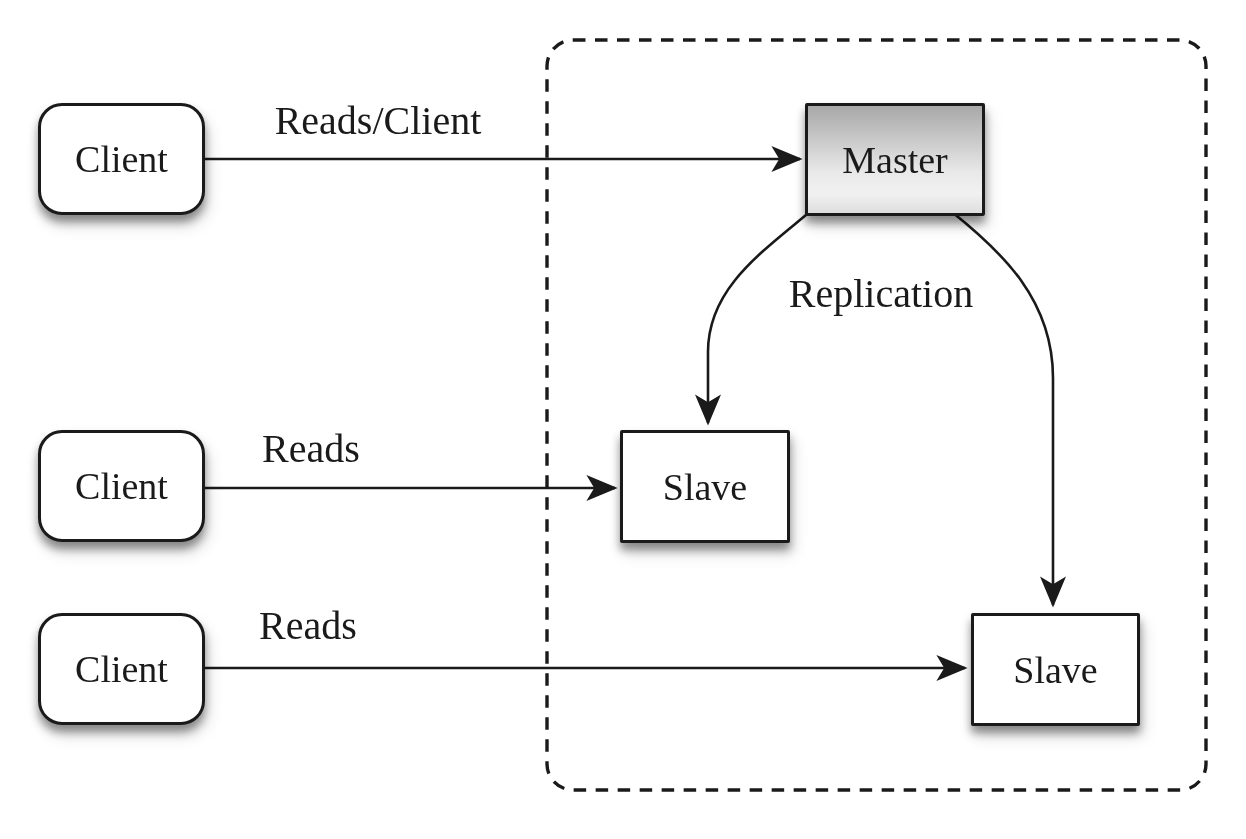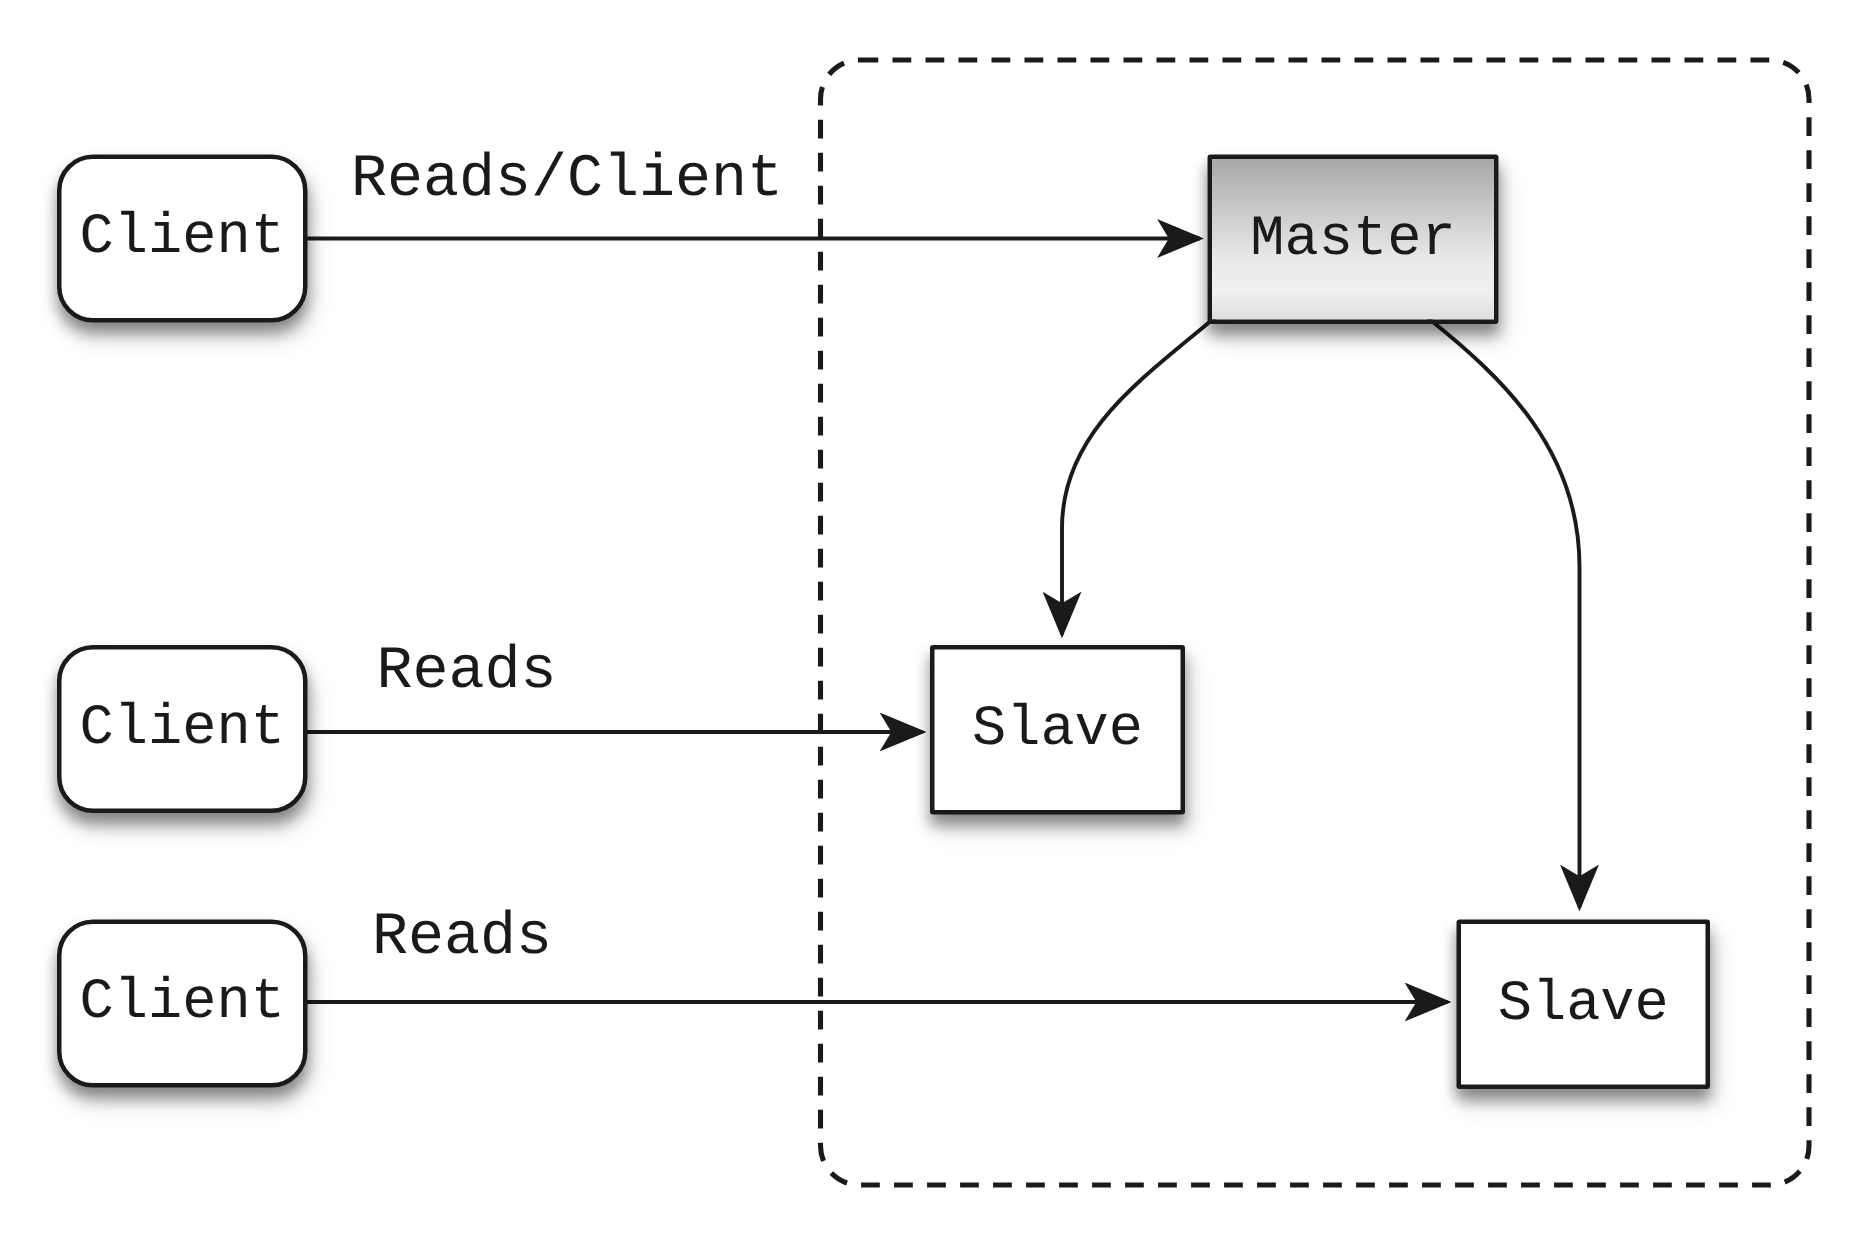--- a/index.html
+++ b/index.html
@@ -10,21 +10,21 @@
     --node-border:#1a1a1a;
     --master-top:#a8a8a8;
     --master-mid:#e9e9e9;
     --master-bottom:#dedede;
   }
   html,body{margin:0;padding:0;background:var(--background);}
   .canvas{
     position:relative;
     width:1246px;height:839px;
     background:var(--background);
-    font-family:Liberation Mono, monospace;
+    font-family:Liberation Serif, serif;
     color:var(--text);
     overflow:hidden;
   }
   .connector-layer{position:absolute;inset:0;width:1246px;height:839px;}
   .connector{stroke:var(--line);stroke-width:2.6;fill:none;}
   .boundary{stroke:var(--line);stroke-width:3.4;fill:none;stroke-dasharray:12.5 9.5;}
   .ah{fill:var(--line);}
   .node{
     position:absolute;
     box-sizing:border-box;
@@ -32,21 +32,21 @@
     border:3.5px solid var(--node-border);
     display:flex;align-items:center;justify-content:center;
     font-size:38px;line-height:1;
     box-shadow:0 7px 9px rgba(0,0,0,0.38), 3px 10px 16px rgba(0,0,0,0.16);
   }
   .client{left:38px;width:167px;height:112px;border-radius:24px;}
   .client-top{top:103px;}
   .client-middle{top:430px;}
   .client-bottom{top:613px;}
   .master{
-    left:805px;top:103px;width:194px;height:113px;border-radius:2px;
+    left:805px;top:103px;width:180px;height:113px;border-radius:2px;
     background:linear-gradient(180deg,var(--master-top) 0%,var(--master-mid) 62%,#f1f1f1 82%,var(--master-bottom) 100%);
   }
   .slave{border-radius:2px;justify-content:center;}
   .slave-middle{left:620px;top:430px;width:170px;height:113px;}
   .slave-bottom{left:971px;top:613px;width:169px;height:113px;}
   .edge-label{
     position:absolute;
     transform:translateX(-50%);
     font-size:40px;line-height:1;white-space:nowrap;
   }
@@ -103,14 +103,15 @@
   <div class="node slave slave-bottom">
     <span>Slave</span>
   </div>
 
   <div class="edge-label lbl-reads-writes">Reads/Client</div>
 
   <div class="edge-label lbl-reads-middle">Reads</div>
 
   <div class="edge-label lbl-reads-bottom">Reads</div>
 
+  <div class="edge-label lbl-replication">Replication</div>
 
 </div>
 
 </body></html>

